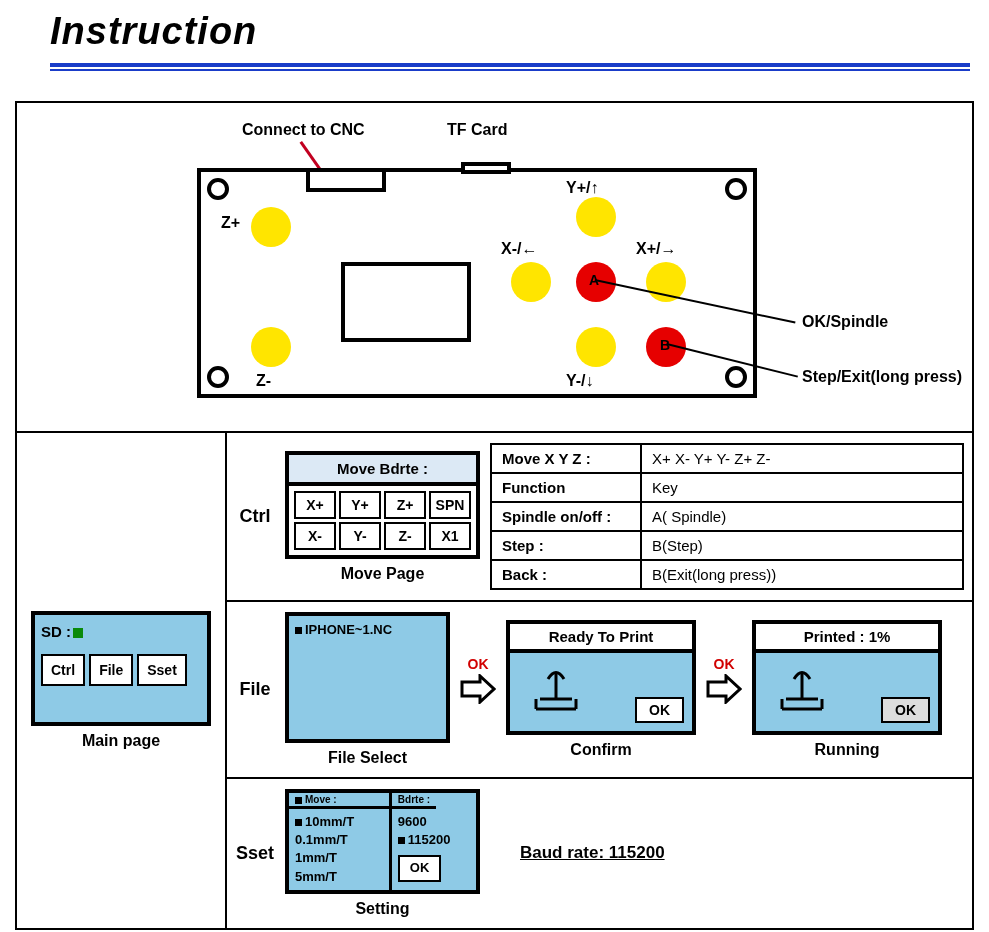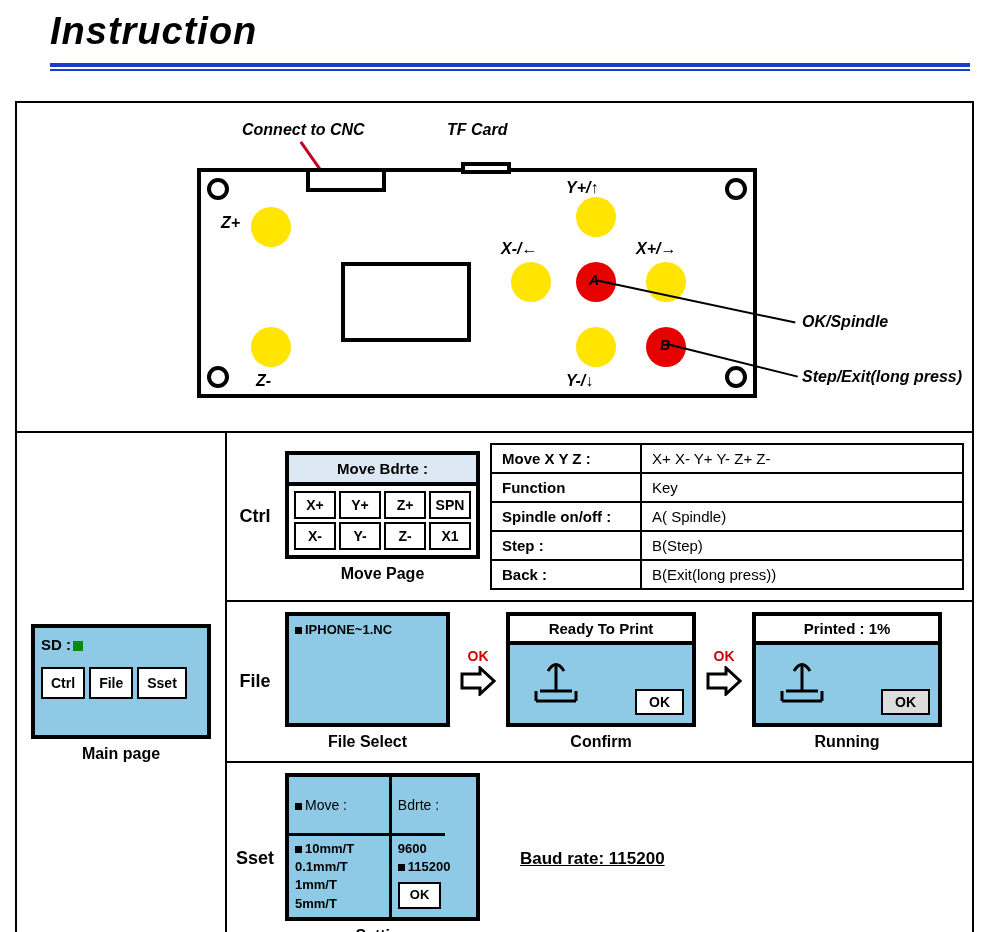--- a/index.html
+++ b/index.html
@@ -12,21 +12,21 @@
   
   
   .board-section { position: relative; height: 330px; border-bottom: 2px solid #000; }
   .board { position: absolute; border: 4px solid #000; width: 560px; height: 230px; left: 180px; top: 65px; }
   .hole { position: absolute; width: 22px; height: 22px; border: 4px solid #000; border-radius: 50%; }
   .board-btn { position: absolute; width: 40px; height: 40px; border-radius: 50%; }
   .yellow { background: #ffe500; }
   .red { background: #e60000; }
   .conn-port { position: absolute; border: 4px solid #000; background: #fff; }
   .lcd { position: absolute; border: 4px solid #000; width: 130px; height: 80px; left: 140px; top: 90px; }
-  .board-label { position: absolute; font-weight: bold; font-size: 16px; font-style: italic; }
+  .board-label { position: absolute; font-weight: bold; font-size: 16px; }
   .callout-line { position: absolute; background: #000; height: 2px; transform-origin: 0 0; }
   .callout-red { background: #c20020; height: 3px; position: absolute; transform-origin: 0 0; }
   
   
   .bottom-grid { display: grid; grid-template-columns: 210px 1fr; }
   .left-col { border-right: 2px solid #000; display: flex; flex-direction: column; justify-content: center; align-items: center; }
   .right-col { display: flex; flex-direction: column; }
   .row { border-bottom: 2px solid #000; display: flex; align-items: center; padding: 10px 8px; gap: 10px; position: relative; }
   .row:last-child { border-bottom: none; }
   .row-label { font-weight: bold; font-size: 18px; width: 40px; flex-shrink: 0; text-align: center; }
@@ -42,34 +42,34 @@
   
   .move-screen { width: 195px; }
   .move-header { background: #dce9f5; border-bottom: 4px solid #000; padding: 5px; text-align: center; font-size: 15px; }
   .move-grid { display: grid; grid-template-columns: repeat(4, 1fr); padding: 5px; gap: 3px; background: #fff; }
   .move-cell { border: 2px solid #000; text-align: center; padding: 4px 0; font-size: 14px; }
   
   .func-table { border-collapse: collapse; font-size: 15px; flex: 1; }
   .func-table td { border: 2px solid #000; padding: 5px 10px; }
   .func-table td:first-child { font-weight: bold; width: 150px; }
   
-  .file-screen { background: #8ecae6; border: 4px solid #000; width: 165px; height: 115px; padding: 6px; font-size: 13px; font-weight: bold; }
+  .file-screen { background: #8ecae6; border: 4px solid #000; width: 165px; height: 131px; padding: 6px; font-size: 13px; font-weight: bold; }
   
   .confirm-screen, .print-screen { border: 4px solid #000; width: 190px; height: 115px; display: flex; flex-direction: column; }
   .confirm-header { background: #fff; border-bottom: 4px solid #000; padding: 4px; text-align: center; font-weight: bold; font-size: 15px; }
   .confirm-body { background: #8ecae6; flex: 1; position: relative; }
   .ok-box { position: absolute; right: 8px; bottom: 8px; border: 2px solid #000; background: #fff; padding: 3px 12px; font-weight: bold; font-size: 14px; }
   
   .arrow-group { display: flex; flex-direction: column; align-items: center; gap: 2px; flex-shrink: 0; margin-bottom: 20px; }
   .arrow-label { color: #d10000; font-weight: bold; font-size: 14px; }
   .arrow-svg { width: 36px; height: 30px; }
   
   .setting-screen { border: 4px solid #000; width: 195px; background: #8ecae6; }
   .setting-header-row { display: flex; }
-  .setting-header-row > div { border-bottom: 3px solid #000; padding: 20px 6px; font-weight: normal; font-size: 14px; }
+  .setting-header-row > div { border-bottom: 3px solid #000; padding: 1px 6px; font-weight: bold; font-size: 10px; }
   .setting-header-row > div:first-child { border-right: 3px solid #000; width: 55%; }
   .setting-body-row { display: flex; }
   .setting-body-row > div { padding: 4px 6px; font-size: 13px; font-weight: bold; line-height: 1.4; }
   .setting-body-row > div:first-child { border-right: 3px solid #000; width: 55%; }
   .setting-ok { border: 2px solid #000; background: #fff; display: inline-block; padding: 2px 10px; margin-top: 6px; }
   .bullet { display:inline-block; width:7px; height:7px; background:#000; margin-right:3px; vertical-align: middle;}
   
   .baud-text { font-weight: bold; font-size: 17px; margin-left: 30px; text-decoration: underline; }
   
   .block-with-caption { display: flex; flex-direction: column; align-items: center; }

